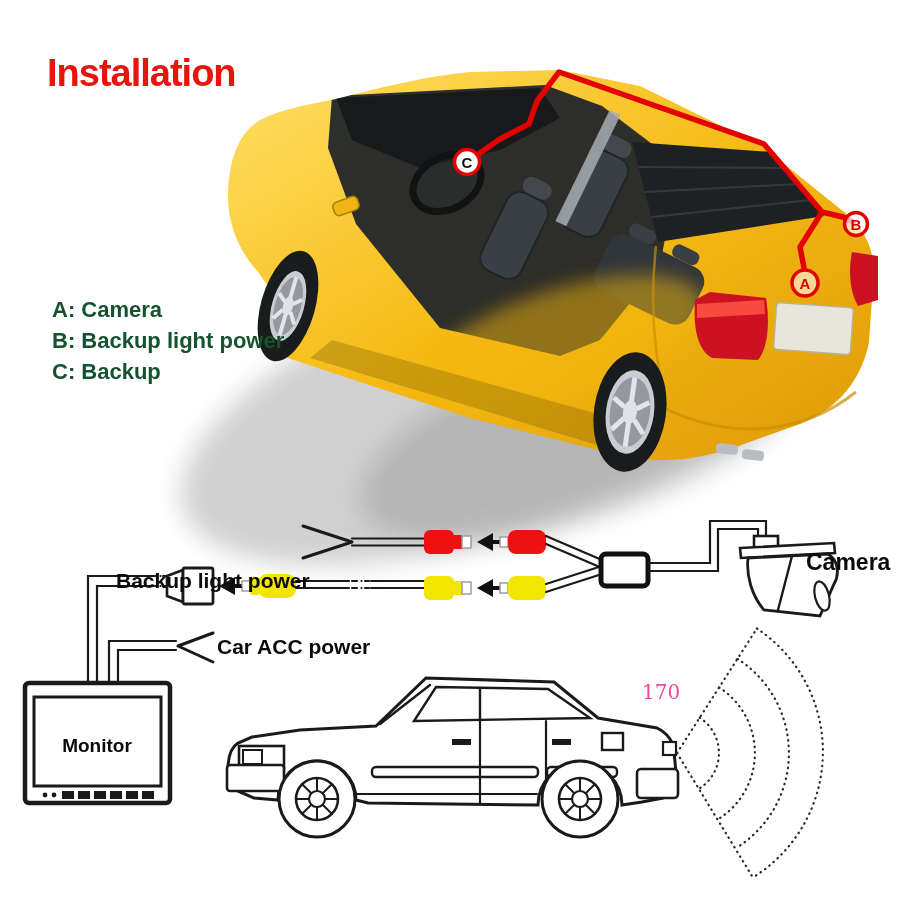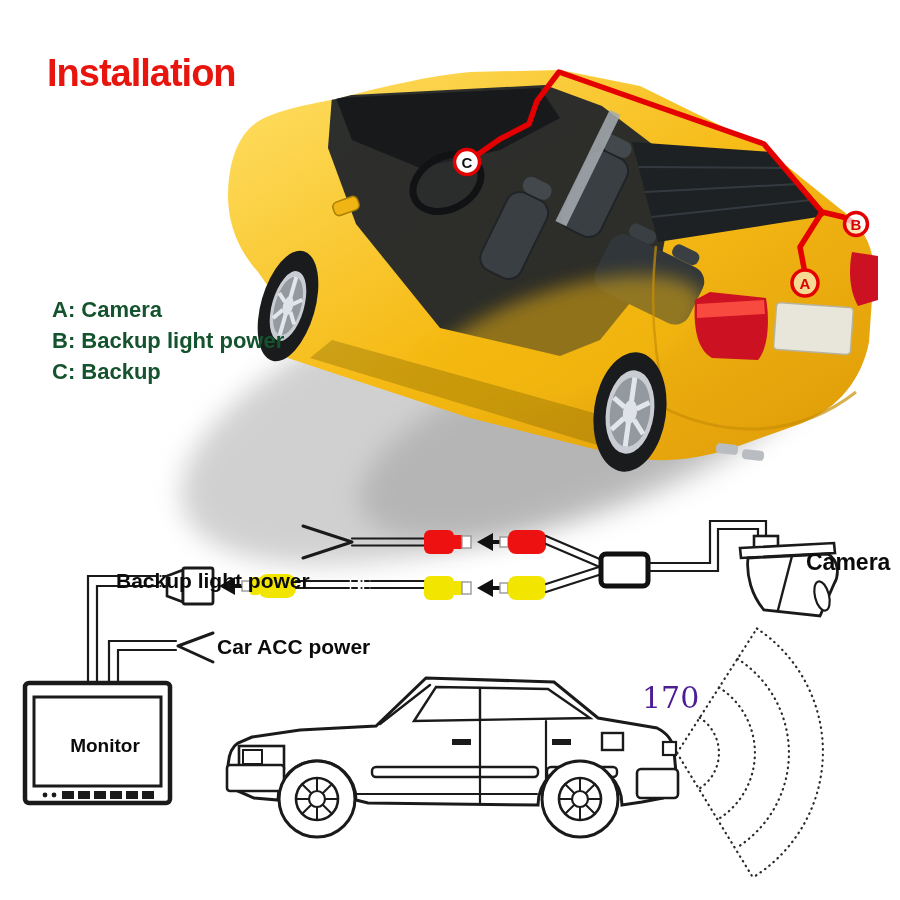--- a/index.html
+++ b/index.html
@@ -5,23 +5,23 @@
   html,body{margin:0;padding:0;background:#fff;}
   .stage{position:relative;width:900px;height:900px;background:#ffffff;overflow:hidden;
          font-family:"Liberation Sans",sans-serif;}
   .label{position:absolute;font-weight:bold;color:#0b0b0b;white-space:nowrap;}
   #lbl-title{left:47px;top:52px;font-size:38px;letter-spacing:-1px;color:#e8150f;}
   .legend{position:absolute;left:52px;top:294px;font-size:22px;font-weight:bold;
           color:#14532d;line-height:31px;}
   #lbl-backup{left:116px;top:525px;font-size:21px;margin-top:44px;}
   #lbl-acc{left:217px;top:635px;font-size:21px;}
   #lbl-camera{left:806px;top:549px;font-size:23px;}
-  #lbl-monitor{left:33px;top:735px;width:128px;text-align:center;font-size:19px;padding-left:8px;}
-  #lbl-angle{left:642px;top:680px;font-size:30px;font-weight:normal;
-             font-family:"DejaVu Serif",serif;color:#4c1d95;}
+  #lbl-monitor{left:33px;top:735px;width:128px;text-align:center;font-size:19px;}
+  #lbl-angle{left:642px;top:680px;font-size:20px;font-weight:normal;
+             font-family:"DejaVu Serif",serif;color:#ec4899;}
   .marker{position:absolute;width:26px;height:26px;display:flex;align-items:center;
           justify-content:center;font-size:15px;font-weight:bold;}
   #marker-a{left:792px;top:270px;color:#d80000;}
   #marker-b{left:843px;top:211px;color:#d80000;}
   #marker-c{left:454px;top:149px;color:#111;}
   svg{position:absolute;left:0;top:0;}
 </style>
 </head>
 <body>
 

